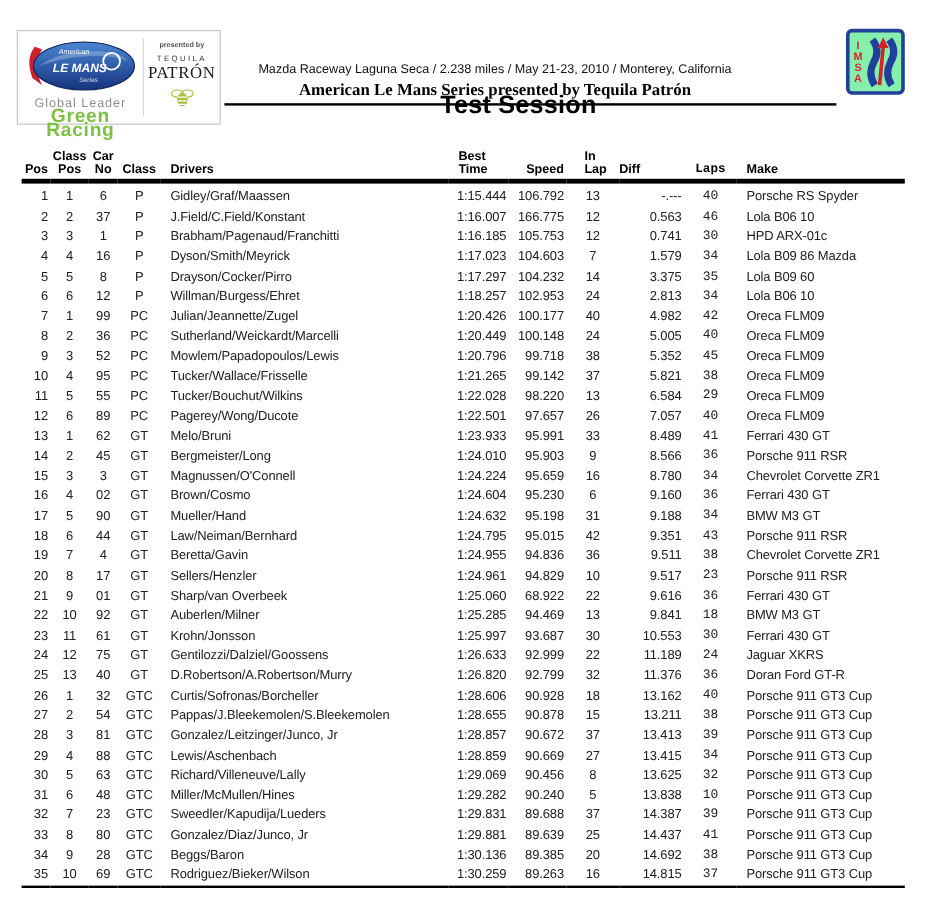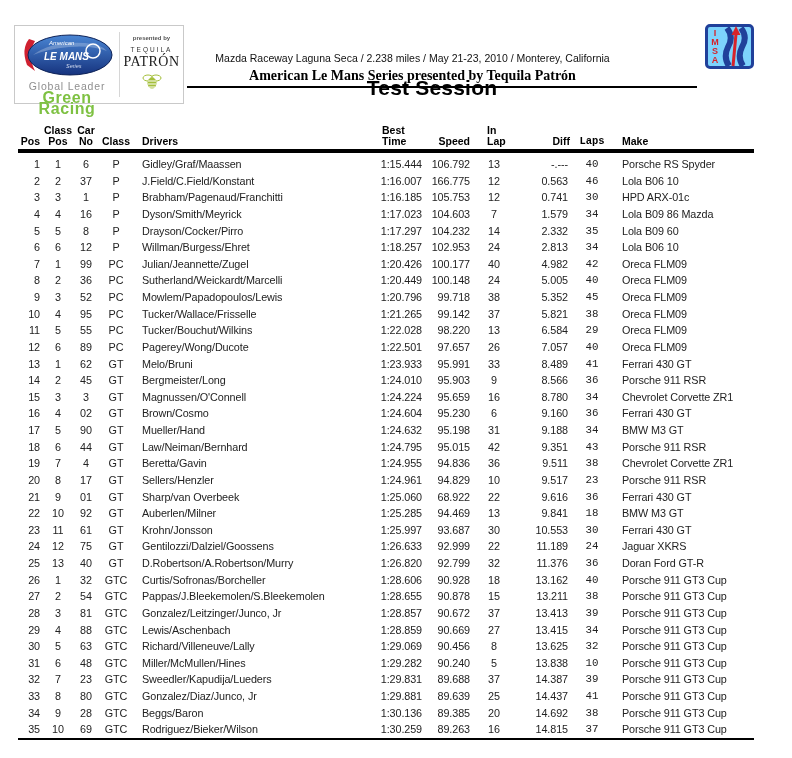--- a/index.html
+++ b/index.html
@@ -17,22 +17,22 @@
   .global-leader{font-size:10.5px;color:#8f8f8f;letter-spacing:.8px;margin-top:2px;line-height:11px;}
   .green-racing{font-size:16px;color:#7ec142;font-weight:bold;letter-spacing:.6px;line-height:11px;}
   .alms-divider{border-left:1px solid #d6d6d6;margin:6px 0;}
   .patron-block{flex:1;text-align:center;padding-top:9px;}
   .presented-by{font-size:6px;font-weight:bold;color:#555;}
   .tequila{font-size:6.5px;letter-spacing:2px;color:#333;margin-top:5px;}
   .patron-name{font-family:"Liberation Serif",serif;font-size:14px;color:#1a1a1a;letter-spacing:.5px;margin-top:1px;}
   .bee{margin-top:3px;}
 
   .imsa-box{
-    position:absolute;left:705px;top:24px;width:49px;height:45px;
-    border:3px solid #20409a;border-radius:5px;background:#7dd3fc;box-sizing:border-box;
+    position:absolute;left:705px;top:24px;width:49px;height:55px;
+    border:3px solid #20409a;border-radius:5px;background:#86efac;box-sizing:border-box;
     display:flex;align-items:center;justify-content:center;gap:1px;
   }
   .imsa-letters{
     color:#d6232a;font-weight:bold;font-size:9px;line-height:9px;width:9px;
     text-align:center;word-break:break-all;font-family:"Liberation Sans",sans-serif;
   }
 
   
   .center-head{position:absolute;left:190px;top:31px;width:445px;text-align:center;color:#000;}
   .title-1{font-family:"Liberation Serif",serif;font-weight:bold;font-size:16.5px;line-height:19px;}
@@ -63,21 +63,21 @@
   .results th:nth-child(2),.results td:nth-child(2){text-align:center;}
   .results th:nth-child(3),.results td:nth-child(3){text-align:center;}
   .results th:nth-child(4),.results td:nth-child(4){text-align:center;}
   .results th:nth-child(5),.results td:nth-child(5){text-align:left;padding-left:8px;}
   .results td:nth-child(6){text-align:right;padding-right:2px;}
   .results th:nth-child(6){text-align:left;padding-left:8px;}
   .results th:nth-child(7),.results td:nth-child(7){text-align:right;padding-right:2px;}
   .results td:nth-child(8){text-align:center;}
   .results th:nth-child(8){text-align:left;padding-left:15px;}
   .results td:nth-child(9){text-align:right;padding-right:2px;}
-  .results th:nth-child(9){text-align:right;}
+  .results th:nth-child(9){text-align:left;}
   .results th:nth-child(10),.results td:nth-child(10){text-align:center;font-family:Liberation Mono, monospace;}
   .results th:nth-child(11),.results td:nth-child(11){text-align:left;padding-left:8px;}
 </style>
 </head>
 <body>
 
 <div class="alms-box">
   <div class="alms-left">
     <svg class="alms-oval" width="96" height="46" viewBox="0 0 96 46">
       <defs>
@@ -214,21 +214,21 @@
       </tr>
       <tr>
         <td>5</td>
         <td>5</td>
         <td>8</td>
         <td>P</td>
         <td>Drayson/Cocker/Pirro</td>
         <td>1:17.297</td>
         <td>104.232</td>
         <td>14</td>
-        <td>2.332</td>
+        <td>3.375</td>
         <td>35</td>
         <td>Lola B09 60</td>
       </tr>
       <tr>
         <td>6</td>
         <td>6</td>
         <td>12</td>
         <td>P</td>
         <td>Willman/Burgess/Ehret</td>
         <td>1:18.257</td>

